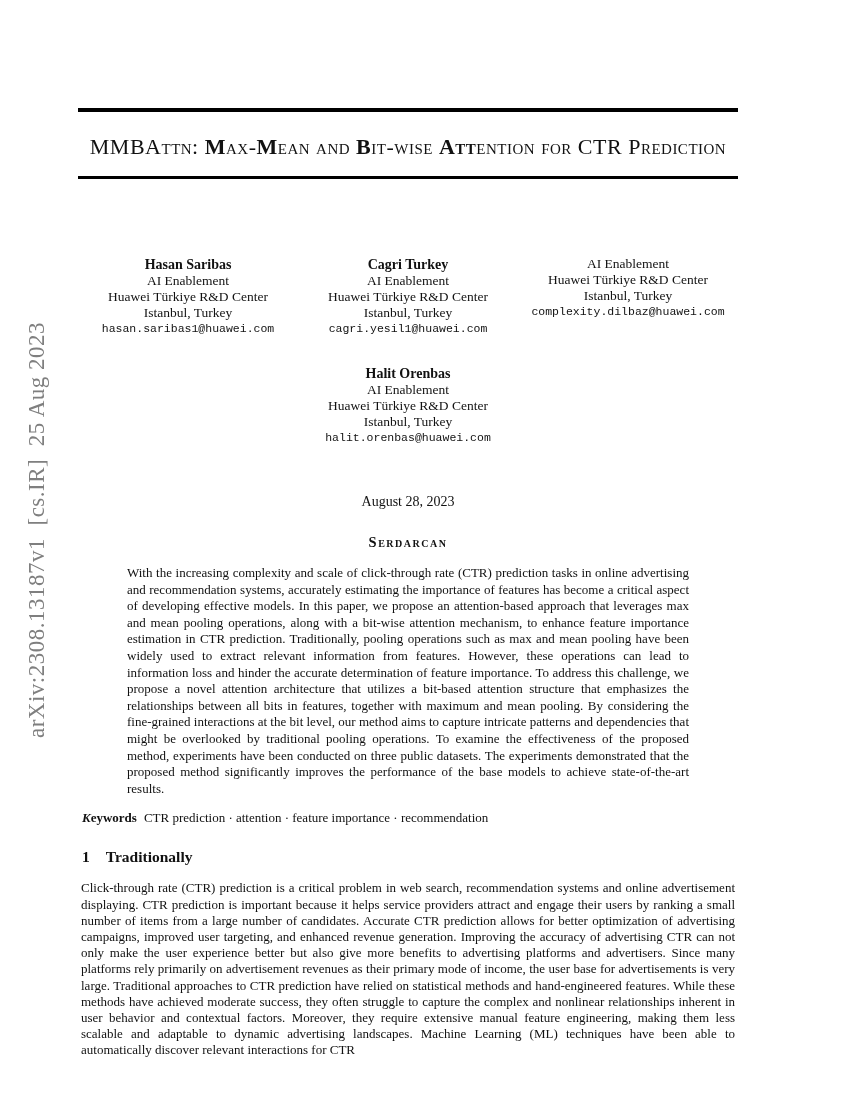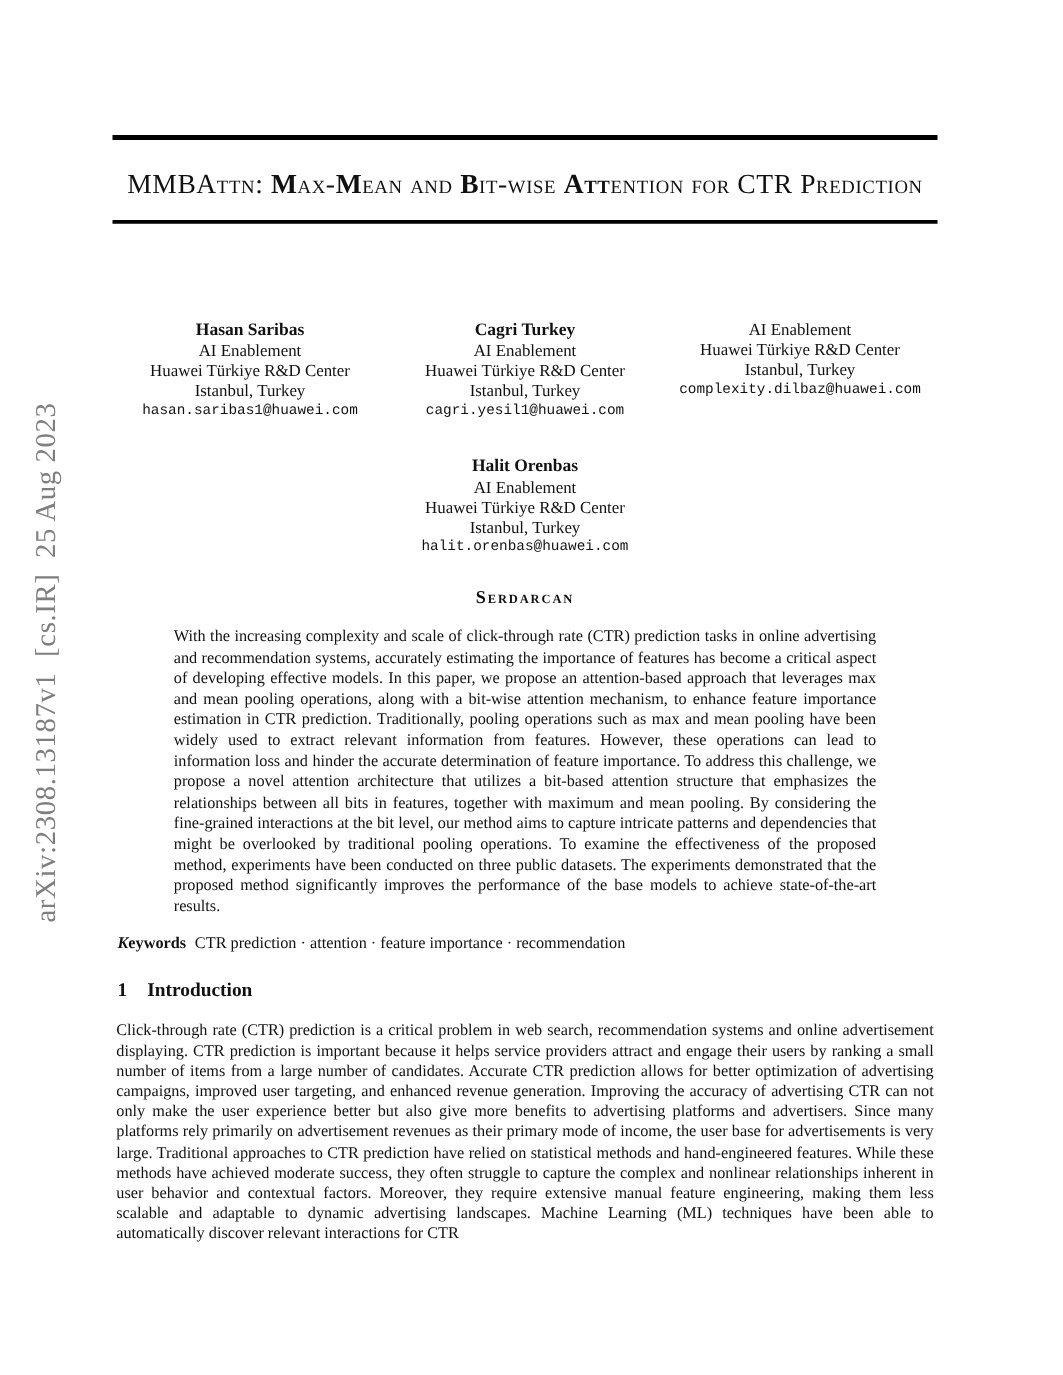--- a/index.html
+++ b/index.html
@@ -17,21 +17,21 @@
     top:530px;left:37px;
     transform:translate(-50%,-50%) rotate(-90deg);
     white-space:pre;
     font-family:"Liberation Serif", serif;
     font-size:23px;
     letter-spacing:0.5px;
     color:#7f7f7f;
   }
   .content{
     position:absolute;
-    left:90px;top:0;
+    left:78px;top:0;
     width:660px;
   }
   .rule{background:#000000;width:100%;}
   .rule.thick{height:4px;margin-top:108px;}
   .rule.thin{height:3px;margin-top:14px;}
   .paper-title{
     margin:20px 10px 0 10px;
     text-align:center;
     font-variant:small-caps;
     font-weight:normal;
@@ -143,25 +143,26 @@
     </div>
 
     <div class="author-block solo">
       <div class="author-name">Halit Orenbas</div>
       <div class="author-line">AI Enablement</div>
       <div class="author-line">Huawei Türkiye R&amp;D Center</div>
       <div class="author-line">Istanbul, Turkey</div>
       <div class="author-email">halit.orenbas@huawei.com</div>
     </div>
 
+    <div class="date-line">August 28, 2023</div>
 
     <div class="abstract-heading">Serdarcan</div>
 
     <p class="abstract-body">With the increasing complexity and scale of click-through rate (CTR) prediction tasks in online advertising and recommendation systems, accurately estimating the importance of features has become a critical aspect of developing effective models. In this paper, we propose an attention-based approach that leverages max and mean pooling operations, along with a bit-wise attention mechanism, to enhance feature importance estimation in CTR prediction. Traditionally, pooling operations such as max and mean pooling have been widely used to extract relevant information from features. However, these operations can lead to information loss and hinder the accurate determination of feature importance. To address this challenge, we propose a novel attention architecture that utilizes a bit-based attention structure that emphasizes the relationships between all bits in features, together with maximum and mean pooling. By considering the fine-grained interactions at the bit level, our method aims to capture intricate patterns and dependencies that might be overlooked by traditional pooling operations. To examine the effectiveness of the proposed method, experiments have been conducted on three public datasets. The experiments demonstrated that the proposed method significantly improves the performance of the base models to achieve state-of-the-art results.</p>
 
     <div class="keywords-line"><span class="kw-k">K</span><span class="kw-rest">eywords</span><span class="kw-text">CTR prediction · attention · feature importance · recommendation</span></div>
 
-    <div class="section-heading"><span class="sec-num">1</span><span>Introduction</span></div>
+    <div class="section-heading"><span class="sec-num">1</span><span>Traditionally</span></div>
 
     <p class="body-text">Click-through rate (CTR) prediction is a critical problem in web search, recommendation systems and online advertisement displaying. CTR prediction is important because it helps service providers attract and engage their users by ranking a small number of items from a large number of candidates. Accurate CTR prediction allows for better optimization of advertising campaigns, improved user targeting, and enhanced revenue generation. Improving the accuracy of advertising CTR can not only make the user experience better but also give more benefits to advertising platforms and advertisers. Since many platforms rely primarily on advertisement revenues as their primary mode of income, the user base for advertisements is very large. Traditional approaches to CTR prediction have relied on statistical methods and hand-engineered features. While these methods have achieved moderate success, they often struggle to capture the complex and nonlinear relationships inherent in user behavior and contextual factors. Moreover, they require extensive manual feature engineering, making them less scalable and adaptable to dynamic advertising landscapes. Machine Learning (ML) techniques have been able to automatically discover relevant interactions for CTR</p>
 
   </div>
 </div>
 
 </body></html>

